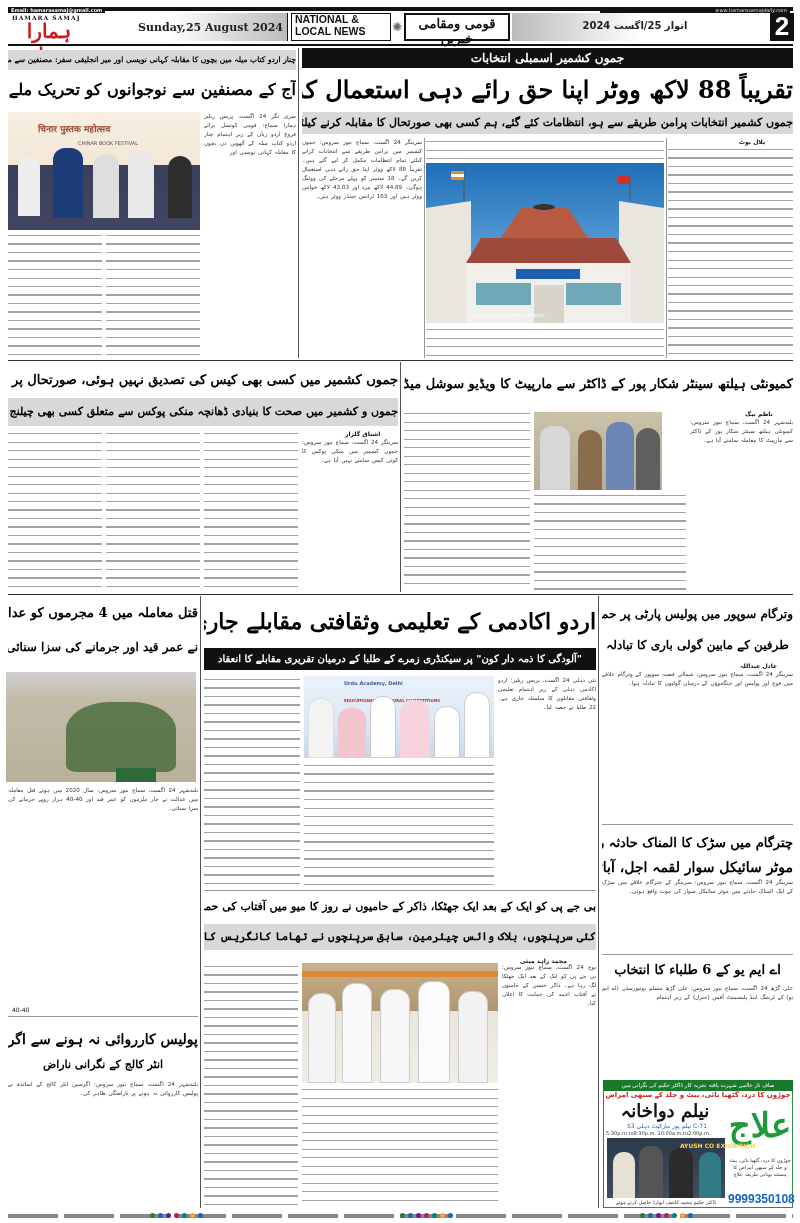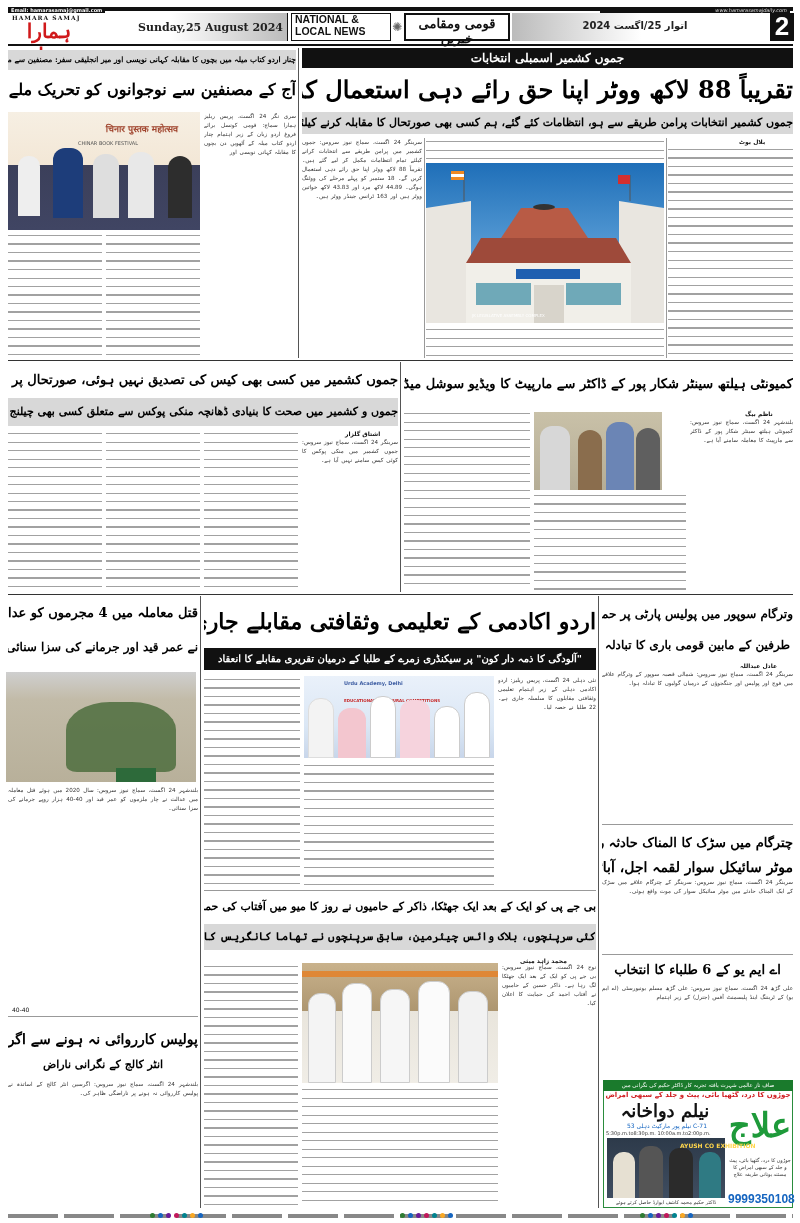--- a/index.html
+++ b/index.html
@@ -112,21 +112,21 @@
 <div class="abs body-text" style="left:426px;top:326px;width:238px;height:32px;">
     <span class="filler"></span>
   </div>
 <div class="abs body-text" style="left:302px;top:138px;width:120px;height:220px;">سرینگر 24 اگست، سماج نیوز سروس: جموں کشمیر میں پرامن طریقے سے انتخابات کرانے کیلئے تمام انتظامات مکمل کر لیے گئے ہیں۔ تقریباً 88 لاکھ ووٹر اپنا حق رائے دہی استعمال کریں گے۔ 18 ستمبر کو پہلے مرحلے کی ووٹنگ ہوگی۔ 44.89 لاکھ مرد اور 43.83 لاکھ خواتین ووٹر ہیں اور 163 ٹرانس جینڈر ووٹر ہیں۔</div>
 <div class="vline" style="left:424px;top:138px;height:220px;"></div>
 <div class="vline" style="left:666px;top:138px;height:220px;"></div>
 
 <div class="abs banner-grey urdu-head" style="left:8px;top:50px;width:288px;height:20px;font-size:7.5px;line-height:20px;">چنار اردو کتاب میلہ میں بچوں کا مقابلہ کہانی نویسی اور میر انجلیقی سفر: مصنفین سے ملاقات پروگرام کا انعقاد</div>
 <div class="abs urdu-head" style="left:8px;top:74px;width:288px;height:32px;font-size:16px;line-height:32px;">آج کے مصنفین سے نوجوانوں کو تحریک ملے گی: ڈاکٹر شمس اقبال</div>
 <div class="photo" style="left:8px;top:112px;width:192px;height:118px;background:linear-gradient(to bottom,#f6efe3 0%,#f3e7d6 45%,#3b3f5a 45%,#404563 100%);">
-  <div style="position:absolute;left:30px;top:10px;width:140px;text-align:right;font-size:9px;color:#a0442d;font-weight:bold;">चिनार पुस्तक महोत्सव</div>
+  <div style="position:absolute;left:30px;top:10px;width:140px;text-align:left;font-size:9px;color:#a0442d;font-weight:bold;">चिनार पुस्तक महोत्सव</div>
   <div style="position:absolute;left:40px;top:28px;width:120px;text-align:center;font-size:5px;color:#555;">CHINAR BOOK FESTIVAL</div>
   <div style="position:absolute;left:10px;top:44px;width:22px;height:60px;border-radius:10px 10px 0 0;background:#eee;"></div>
   <div style="position:absolute;left:45px;top:36px;width:30px;height:70px;border-radius:12px 12px 0 0;background:#1d3d7a;"></div>
   <div style="position:absolute;left:85px;top:42px;width:26px;height:64px;border-radius:12px 12px 0 0;background:#dedede;"></div>
   <div style="position:absolute;left:120px;top:40px;width:26px;height:66px;border-radius:12px 12px 0 0;background:#e8e8e8;"></div>
   <div style="position:absolute;left:160px;top:44px;width:24px;height:62px;border-radius:12px 12px 0 0;background:#2d2d2d;"></div>
 </div>
 <div class="abs body-text" style="left:204px;top:112px;width:92px;height:246px;">سری نگر 24 اگست، پریس ریلیز ہمارا سماج: قومی کونسل برائے فروغ اردو زبان کے زیر اہتمام چنار اردو کتاب میلہ کے آٹھویں دن بچوں کا مقابلہ کہانی نویسی اور</div>
 <div class="abs body-text" style="left:8px;top:232px;width:94px;height:126px;">
     <span class="filler"></span>
@@ -221,21 +221,21 @@
 <div class="abs body-text" style="left:502px;top:963px;width:94px;height:245px;">نوح 24 اگست، سماج نیوز سروس: بی جے پی کو ایک کے بعد ایک جھٹکا لگ رہا ہے۔ ذاکر حسین کے حامیوں نے آفتاب احمد کی حمایت کا اعلان کیا۔</div>
 <div class="abs body-text" style="left:204px;top:963px;width:94px;height:245px;">
     <span class="filler"></span>
   </div>
 <div class="abs body-text" style="left:302px;top:1086px;width:196px;height:122px;">
     <span class="filler"></span>
   </div>
 <div class="vline" style="left:598px;top:596px;height:612px;background:#555;"></div>
 
 <div class="abs urdu-head" style="left:602px;top:598px;width:191px;height:32px;font-size:12px;line-height:32px;">وترگام سوپور میں پولیس پارٹی پر حملہ ناکام</div>
-<div class="abs urdu-head" style="left:602px;top:630px;width:191px;height:30px;font-size:12px;line-height:30px;">طرفین کے مابین قومی باری کا تبادلہ</div>
+<div class="abs urdu-head" style="left:602px;top:630px;width:191px;height:30px;font-size:12px;line-height:30px;">طرفین کے مابین گولی باری کا تبادلہ</div>
 <div class="abs" style="left:740px;top:662px;font-size:6px;font-weight:bold;direction:rtl;">عادل عبداللہ</div>
 <div class="abs body-text" style="left:602px;top:670px;width:191px;height:150px;">سرینگر 24 اگست، سماج نیوز سروس: شمالی قصبہ سوپور کے وترگام علاقے میں فوج اور پولیس اور جنگجوؤں کے درمیان گولیوں کا تبادلہ ہوا۔</div>
 <div class="hline" style="left:602px;top:824px;width:191px;"></div>
 
 <div class="abs urdu-head" style="left:602px;top:828px;width:191px;height:30px;font-size:13px;line-height:30px;">چترگام میں سڑک کا المناک حادثہ رونما</div>
 <div class="abs urdu-head" style="left:602px;top:858px;width:191px;height:18px;font-size:14px;line-height:18px;">موٹر سائیکل سوار لقمہ اجل، آبائی علاقے میں کہرام</div>
 <div class="abs body-text" style="left:602px;top:878px;width:191px;height:74px;">سرینگر 24 اگست، سماج نیوز سروس: سرینگر کے چترگام علاقے میں سڑک کے ایک المناک حادثے میں موٹر سائیکل سوار کی موت واقع ہوئی۔</div>
 <div class="hline" style="left:602px;top:954px;width:191px;"></div>
 
 <div class="abs urdu-head" style="left:602px;top:958px;width:191px;height:24px;font-size:13px;line-height:24px;">اے ایم یو کے 6 طلباء کا انتخاب</div>

